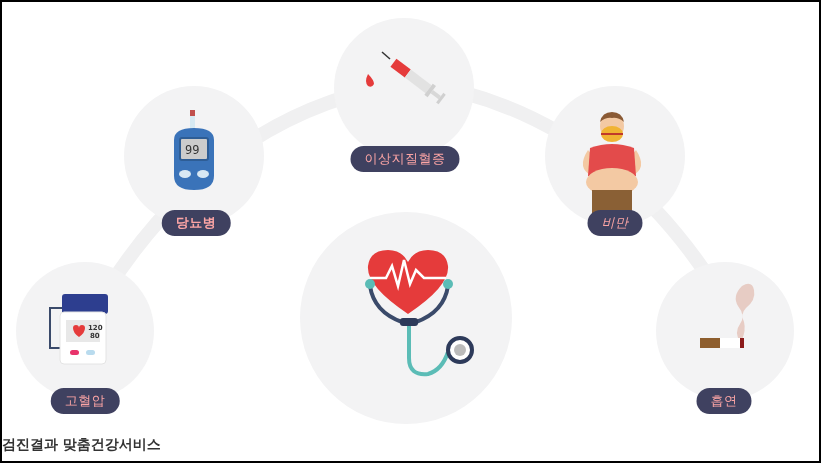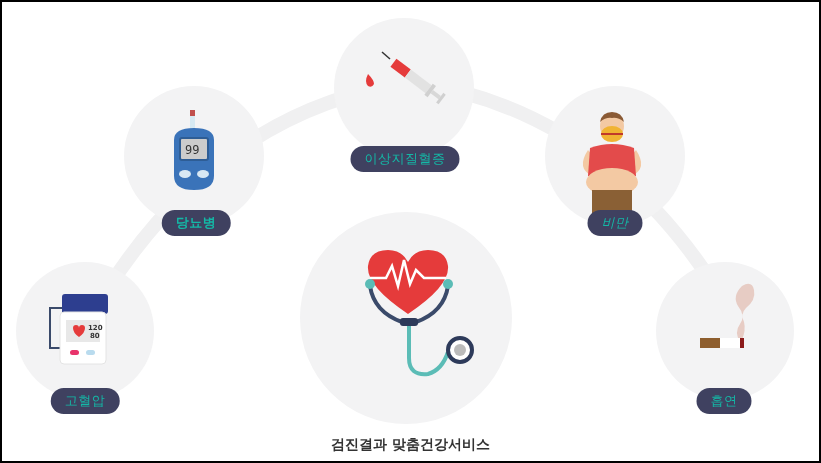--- a/index.html
+++ b/index.html
@@ -6,28 +6,28 @@
   .frame {
     position:relative; width:817px; height:459px;
     border:2px solid #000; background:#fff; overflow:hidden;
     font-family:"DejaVu Sans", sans-serif;
   }
   .arc { position:absolute; left:0; top:0; }
   .node {
     position:absolute; border-radius:50%; background:#f3f3f4;
   }
   .pill {
-    position:absolute; background:#3f4160; color:#14b8a6;
+    position:absolute; background:#3f4160; color:#fca5a5;
     border-radius:14px; font-size:13px; line-height:26px; height:26px;
     padding:0 14px; white-space:nowrap; transform:translateX(-50%);
     letter-spacing:0.5px;
   }
   .icon { position:absolute; }
   .title {
-    position:absolute; left:0; right:0; top:434px; text-align:center;
+    position:absolute; left:0; right:0; top:434px; text-align:left;
     font-size:14px; color:#333; font-weight:bold;
   }
 </style>
 </head>
 <body>
 
 <div class="frame">
 
   <svg class="arc" width="817" height="459">
     <path d="M 80 330 Q 200 110 410 80 Q 620 110 740 330" fill="none" stroke="#f0f0f1" stroke-width="14" stroke-linecap="round"></path>

